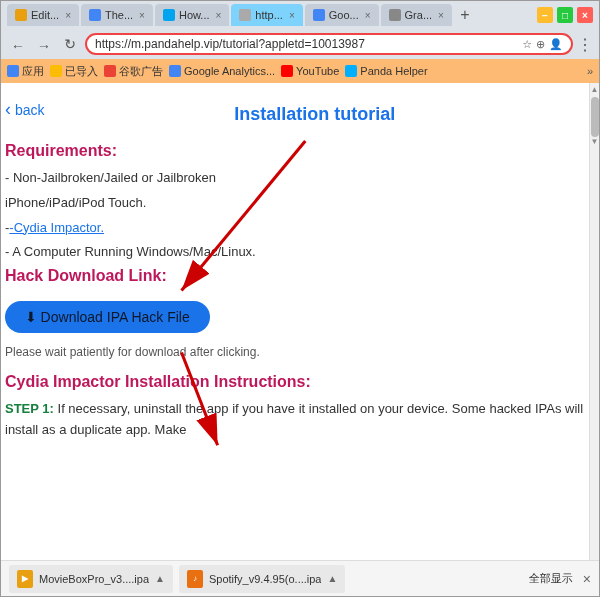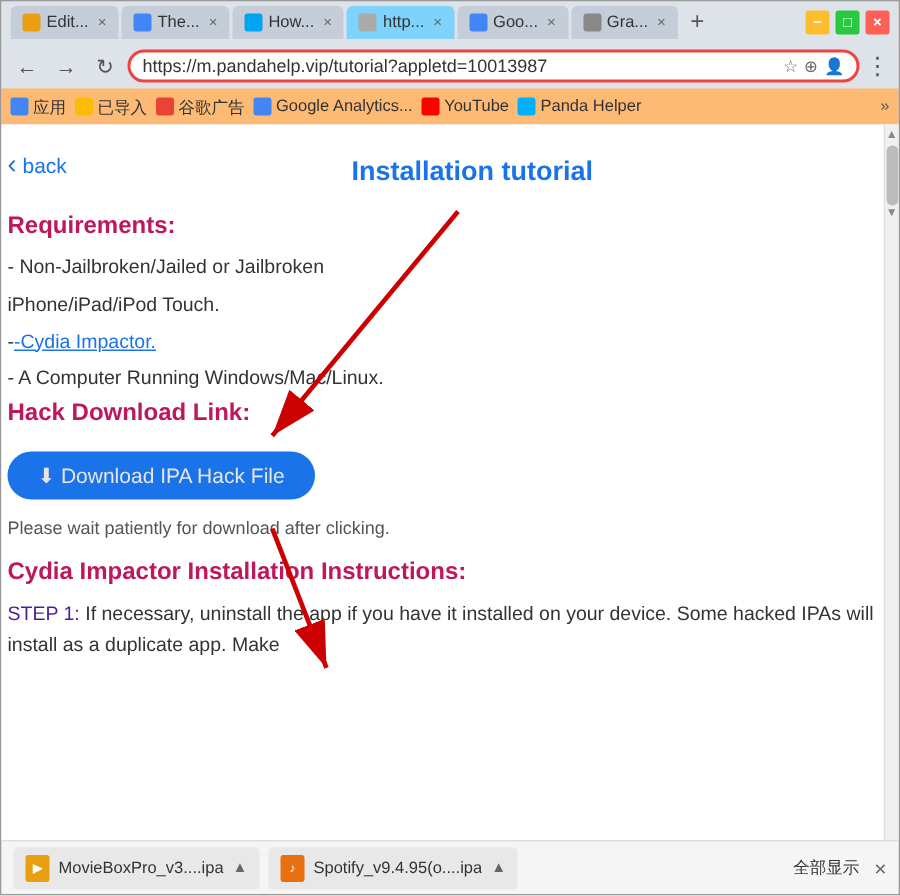--- a/index.html
+++ b/index.html
@@ -287,21 +287,21 @@
       cursor: pointer;
     }
 
     .hack-section {
     }
     .download-btn {
       display: inline-flex;
       align-items: center;
       gap: 8px;
       background: #1a73e8;
-      color: #e5e5e5;
+      color: #0f172a;
       border: none;
       border-radius: 20px;
       padding: 8px 20px;
       font-size: 14px;
       cursor: pointer;
       margin: 8px 0;
     }
     .wait-text {
       font-size: 12px;
       color: #555;
@@ -310,22 +310,22 @@
 
     .cydia-section {
       margin-top: 14px;
     }
     .step-text {
       font-size: 13px;
       color: #333;
       line-height: 1.6;
     }
     .step-label {
-      color: #4c1d95;
-      font-weight: normal;
+      color: #15803d;
+      font-weight: bold;
     }
 
     
     .download-bar {
       display: flex;
       align-items: center;
       background: #f5f5f5;
       border-top: 1px solid #ddd;
       padding: 4px 8px;
       height: 36px;

